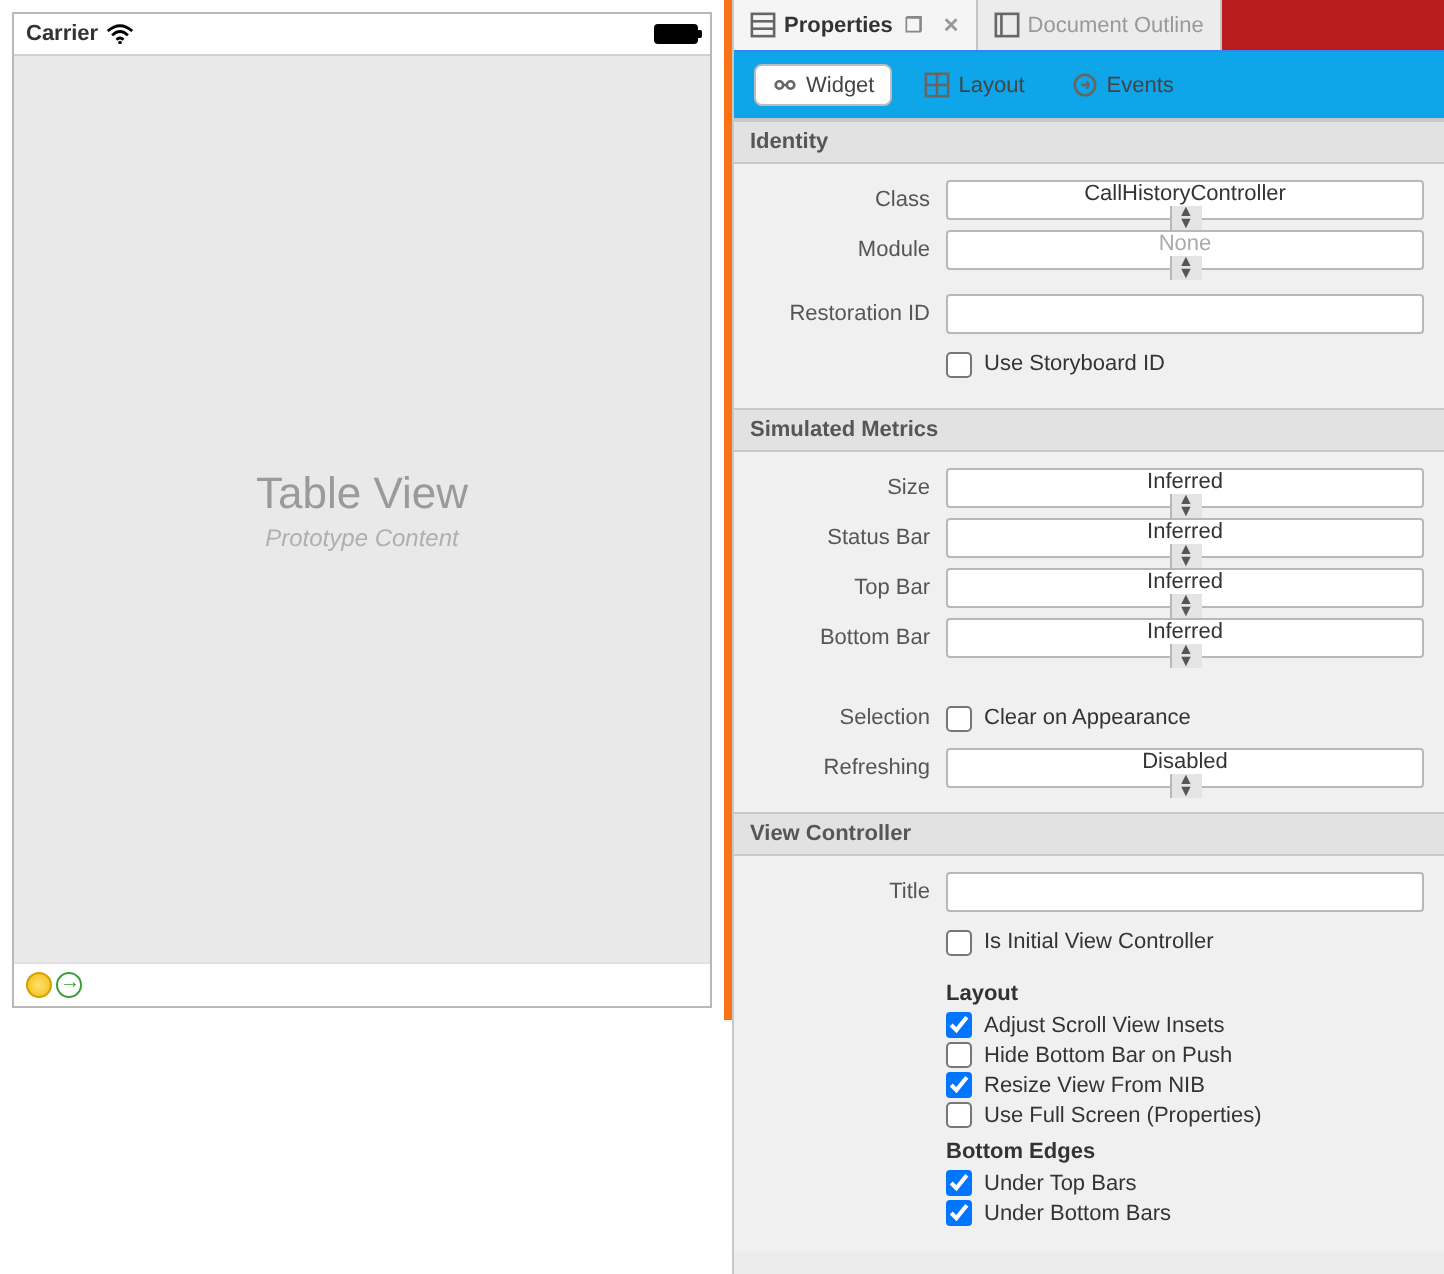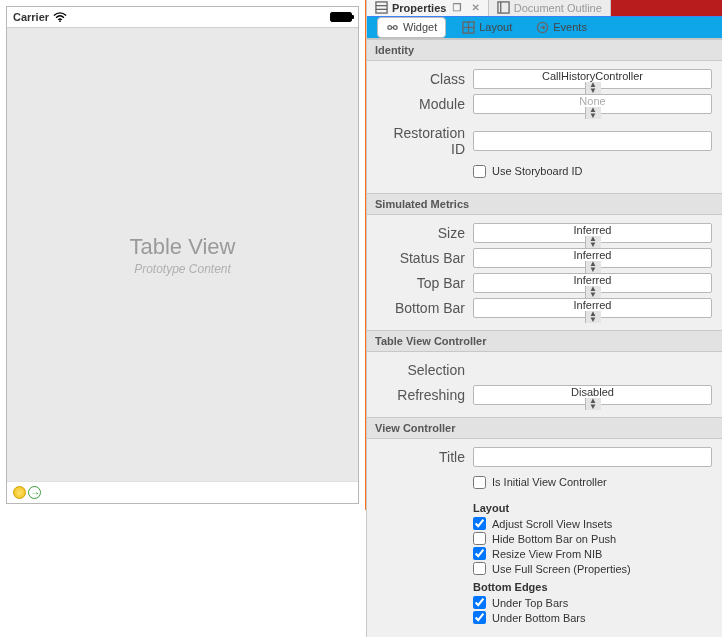--- a/index.html
+++ b/index.html
@@ -1,17 +1,17 @@
 <!DOCTYPE html>
 <html><head>
 <meta charset="utf-8">
 <style>
 * { box-sizing: border-box; margin: 0; padding: 0; font-family: -apple-system, "Helvetica Neue", Arial, sans-serif; }
 body { background: #fff; width: 722px; height: 637px; display: flex; font-size: 11px; color: #333; }
-.left-pane { width: 366px; height: 510px; background: #fff; border-right: 1px solid #f97316; display: flex; flex-direction: column; padding: 4px; }
+.left-pane { width: 366px; height: 510px; background: #fff; border-right: 4px solid #f97316; display: flex; flex-direction: column; padding: 4px; }
 .device { flex: 1; border: 1px solid #b8b8b8; background: #fff; display: flex; flex-direction: column; margin: 2px; }
 .status-bar { height: 20px; display: flex; align-items: center; justify-content: space-between; padding: 0 6px; font-size: 11px; font-weight: 600; }
 .status-left { display: flex; align-items: center; gap: 4px; }
 .wifi { width: 14px; }
 .battery { width: 22px; height: 10px; border: 1px solid #000; border-radius: 2px; position: relative; }
 .battery::after { content: ""; position: absolute; right: -3px; top: 2px; width: 2px; height: 4px; background: #000; border-radius: 0 1px 1px 0; }
 .battery-fill { background: #000; width: 100%; height: 100%; }
 .table-area { flex: 1; background: #e9e9e9; margin: 0 0 0 0; display: flex; flex-direction: column; align-items: center; justify-content: center; border-top: 1px solid #d0d0d0; }
 .table-title { font-size: 22px; color: #9a9a9a; font-weight: 400; }
 .table-sub { font-size: 12px; color: #b0b0b0; margin-top: 2px; font-style: italic; }
@@ -28,21 +28,21 @@
 .top-tab .tab-x { color: #999; margin-left: 6px; font-size: 10px; }
 .pin { font-size: 10px; color: #888; margin-left: 2px; }
 
 .subtabs { height: 34px; display: flex; align-items: center; gap: 8px; padding: 0 10px; border-bottom: 1px solid #c5c5c5; background: #0ea5e9; }
 .subtab { display: flex; align-items: center; gap: 4px; padding: 3px 8px; border-radius: 4px; font-size: 11px; color: #444; }
 .subtab.active { background: #fff; border: 1px solid #bdbdbd; }
 
 .section-header { background: #e2e2e2; border-top: 1px solid #c8c8c8; border-bottom: 1px solid #c8c8c8; padding: 4px 8px; font-weight: 700; font-size: 11px; color: #565656; }
 .section-body { background: #f0f0f0; padding: 4px 10px 8px 10px; }
 .row { display: flex; align-items: center; margin: 3px 0; min-height: 22px; }
-.row-label { width: 96px; text-align: right; padding-right: 8px; color: #555; font-size: 14px; }
+.row-label { width: 96px; text-align: right; padding-right: 8px; color: #555; font-size: 11px; }
 .row-field { flex: 1; }
 input[type=text].field, .select { width: 100%; height: 20px; border: 1px solid #b8b8b8; background: #fff; padding: 0 5px; font-size: 11px; border-radius: 2px; }
 .select { display: flex; align-items: center; justify-content: space-between; flex-direction: column; }
 .select .caret { background: #e4e4e4; border-left: 1px solid #b8b8b8; width: 16px; height: 100%; display: flex; align-items: center; justify-content: center; color: #555; font-size: 8px; flex-direction: column; line-height: 6px; }
 .placeholder { color: #aaa; }
 .check-row { display: flex; align-items: center; gap: 6px; margin: 2px 0; font-size: 11px; color: #333; }
 input[type=checkbox] { width: 13px; height: 13px; }
 .group-title { font-weight: 700; font-size: 11px; margin: 6px 0 3px 0; color: #333; }
 .svgicon { width: 13px; height: 13px; fill: none; stroke: #666; stroke-width: 1.4; }
 </style>
@@ -187,24 +187,27 @@
       <div class="row-label">Bottom Bar</div>
       <div class="row-field">
           <div class="select">
             <span>Inferred</span>
             <span class="caret">▲<br>▼</span>
           </div>
         </div>
     </div>
   </div>
 
-  <div class="section-header">Table View Controller</div>
   <div class="section-body">
     <div class="row">
       <div class="row-label">Selection</div>
+      <div class="row-field check-row">
+        <input type="checkbox" style="">
+        <span>Clear on Appearance</span>
+      </div>
     </div>
     <div class="row">
       <div class="row-label">Refreshing</div>
       <div class="row-field">
           <div class="select">
             <span>Disabled</span>
             <span class="caret">▲<br>▼</span>
           </div>
         </div>
     </div>

